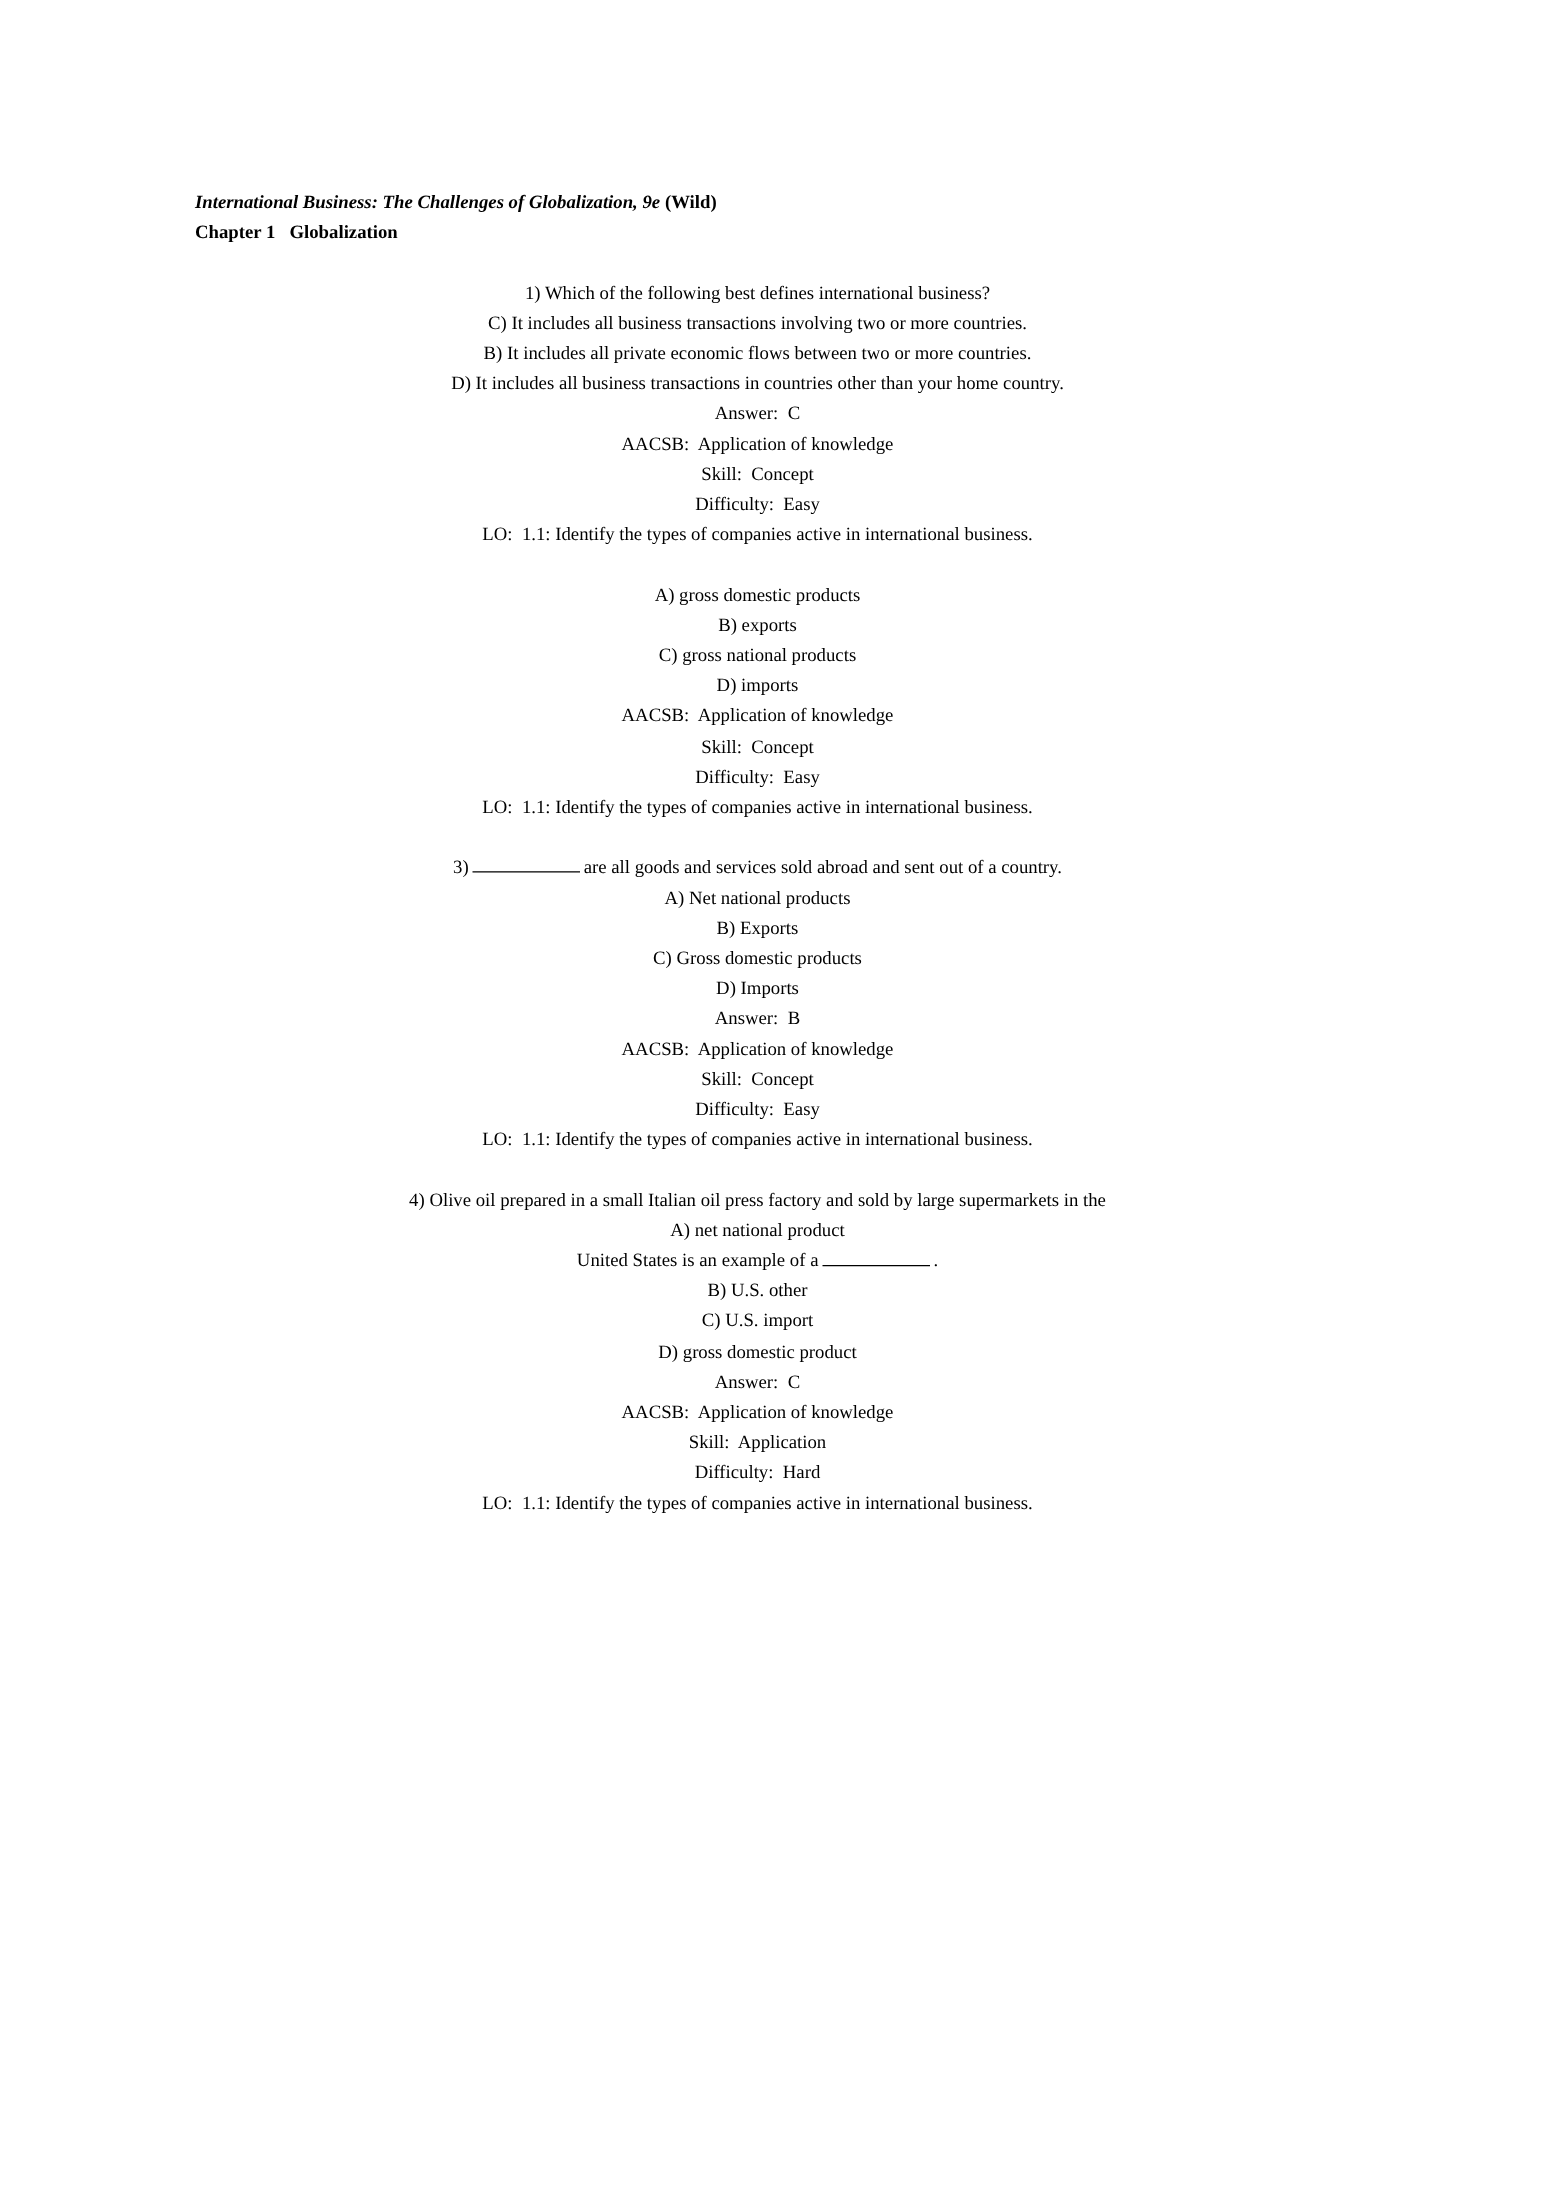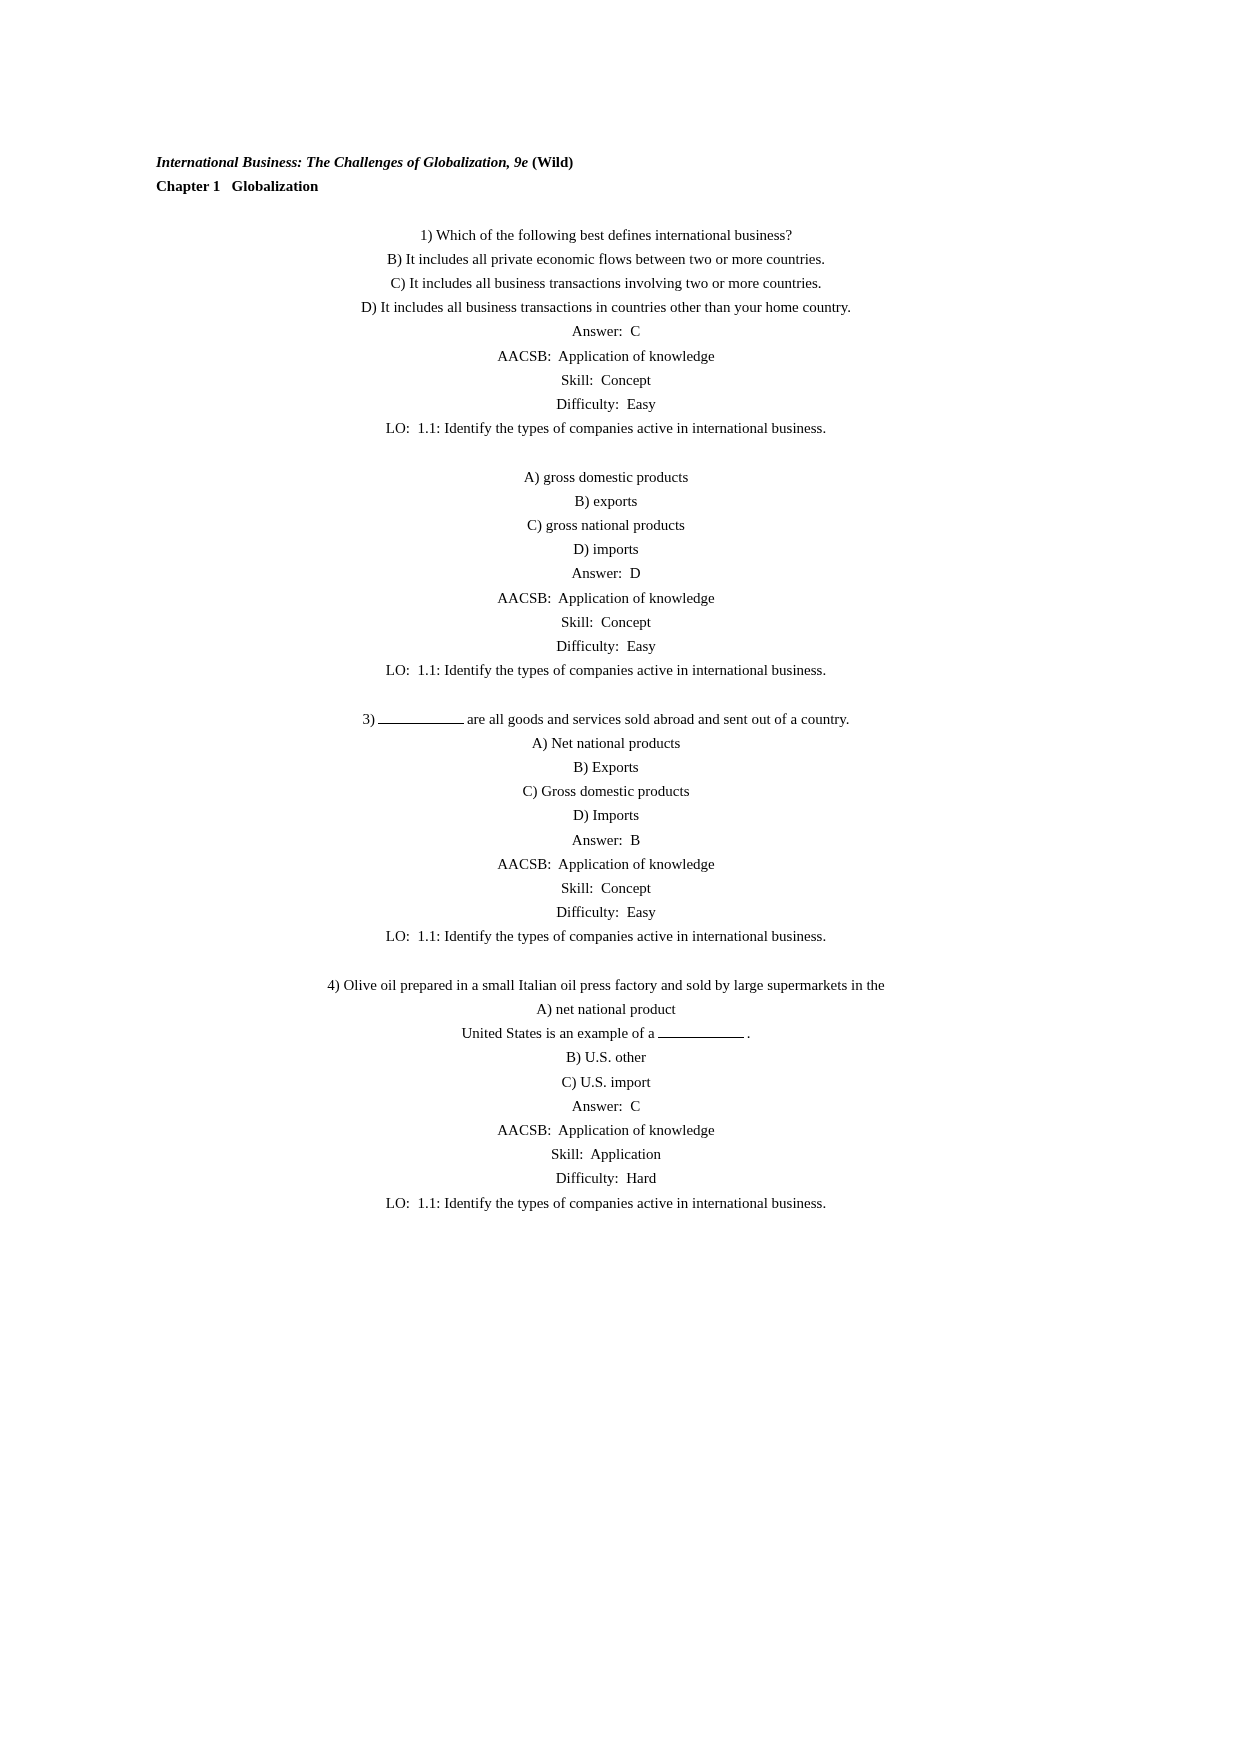--- a/index.html
+++ b/index.html
@@ -61,36 +61,35 @@
   <div class="title-line">
     <span class="title-italic">International Business: The Challenges of Globalization, 9e</span>
     <span>(Wild)</span>
   </div>
   <div class="chapter-line"><span>Chapter 1</span>   <span>Globalization</span></div>
 
   <div class="gap"></div>
 
   <div class="question">
     <div class="line"><span>1)</span> <span>Which of the following best defines international business?</span></div>
+    <div class="line">C) It includes all business transactions involving two or more countries.</div>
     <div class="line">B) It includes all private economic flows between two or more countries.</div>
-    <div class="line">C) It includes all business transactions involving two or more countries.</div>
     <div class="line">D) It includes all business transactions in countries other than your home country.</div>
     <div class="line">Answer:  C</div>
     <div class="line">AACSB:  Application of knowledge</div>
     <div class="line">Skill:  Concept</div>
     <div class="line">Difficulty:  Easy</div>
     <div class="line">LO:  1.1: Identify the types of companies active in international business.</div>
   </div>
 
   <div class="question">
     <div class="line">A) gross domestic products</div>
     <div class="line">B) exports</div>
     <div class="line">C) gross national products</div>
     <div class="line">D) imports</div>
-    <div class="line">Answer:  D</div>
     <div class="line">AACSB:  Application of knowledge</div>
     <div class="line">Skill:  Concept</div>
     <div class="line">Difficulty:  Easy</div>
     <div class="line">LO:  1.1: Identify the types of companies active in international business.</div>
   </div>
 
   <div class="question">
     <div class="line"><span>3)</span><span class="blank"></span><span>are all goods and services sold abroad and sent out of a country.</span></div>
     <div class="line">A) Net national products</div>
     <div class="line">B) Exports</div>
@@ -102,20 +101,21 @@
     <div class="line">Difficulty:  Easy</div>
     <div class="line">LO:  1.1: Identify the types of companies active in international business.</div>
   </div>
 
   <div class="question">
     <div class="line"><span>4)</span> <span>Olive oil prepared in a small Italian oil press factory and sold by large supermarkets in the</span></div>
     <div class="line">A) net national product</div>
     <div class="line"><span>United States is an example of a</span><span class="blank"></span><span>.</span></div>
     <div class="line">B) U.S. other</div>
     <div class="line">C) U.S. import</div>
+    <div class="line">D) gross domestic product</div>
     <div class="line">Answer:  C</div>
     <div class="line">AACSB:  Application of knowledge</div>
     <div class="line">Skill:  Application</div>
     <div class="line">Difficulty:  Hard</div>
     <div class="line">LO:  1.1: Identify the types of companies active in international business.</div>
   </div>
 
 </div>
 
 </body></html>

